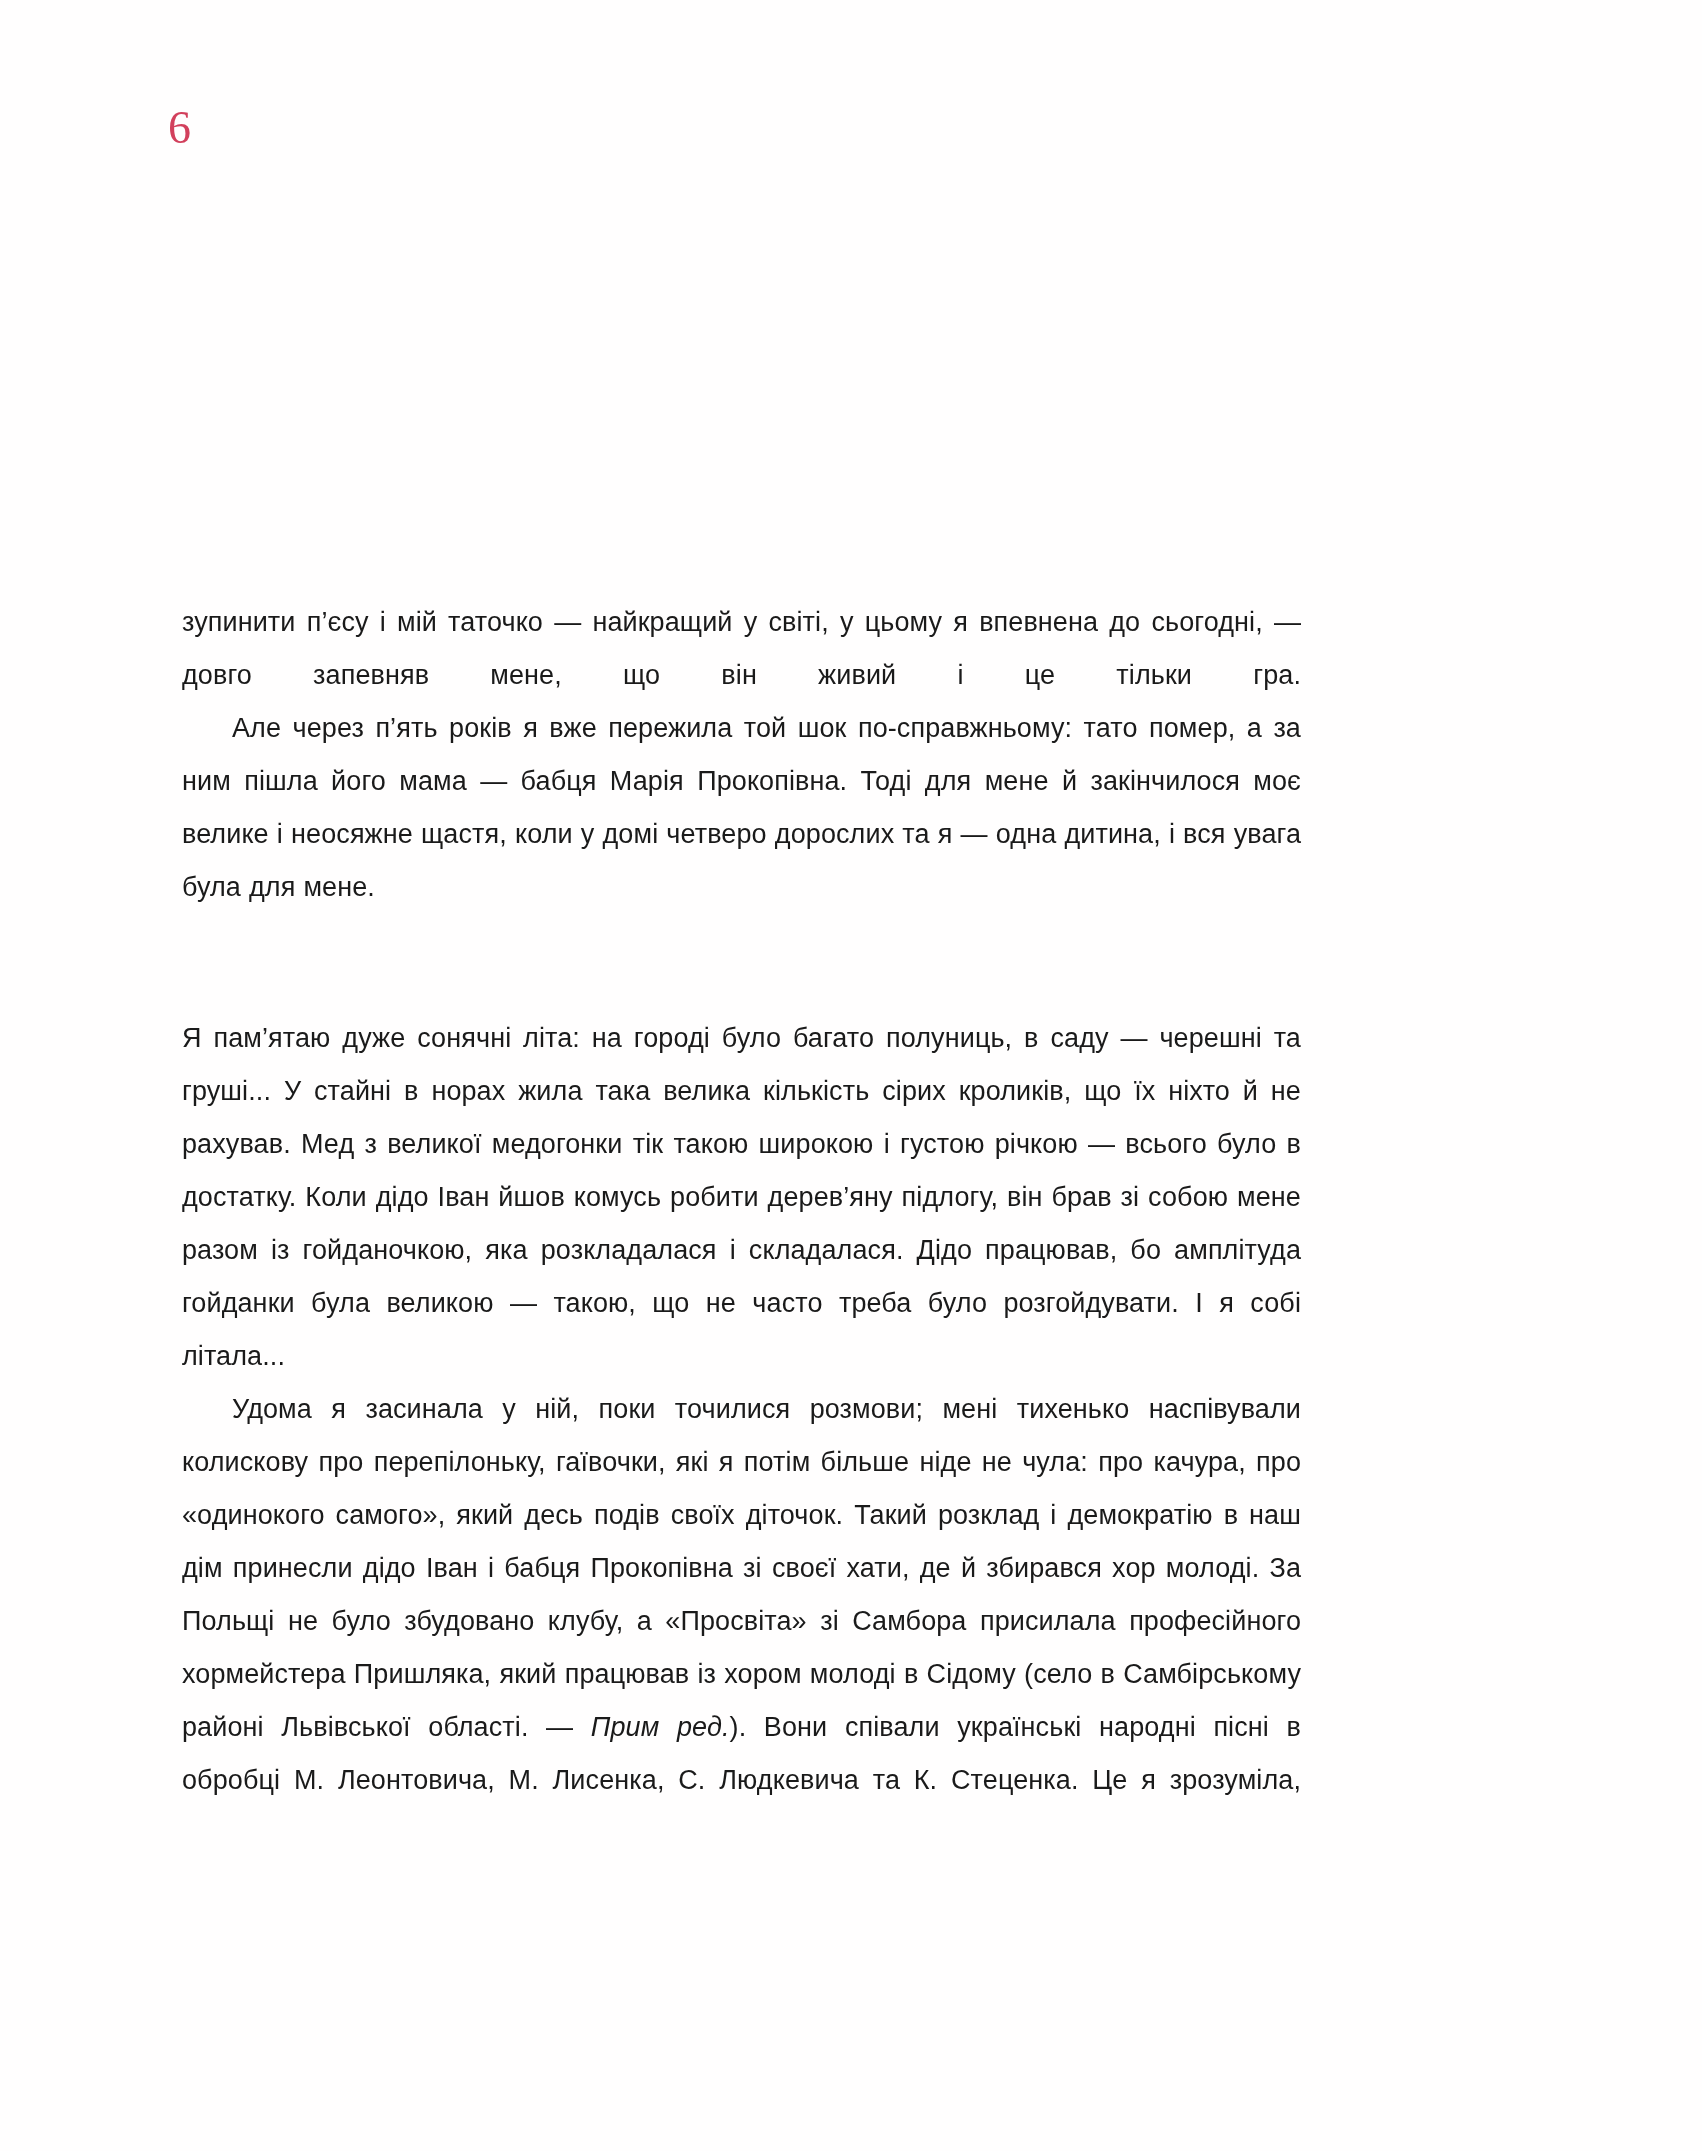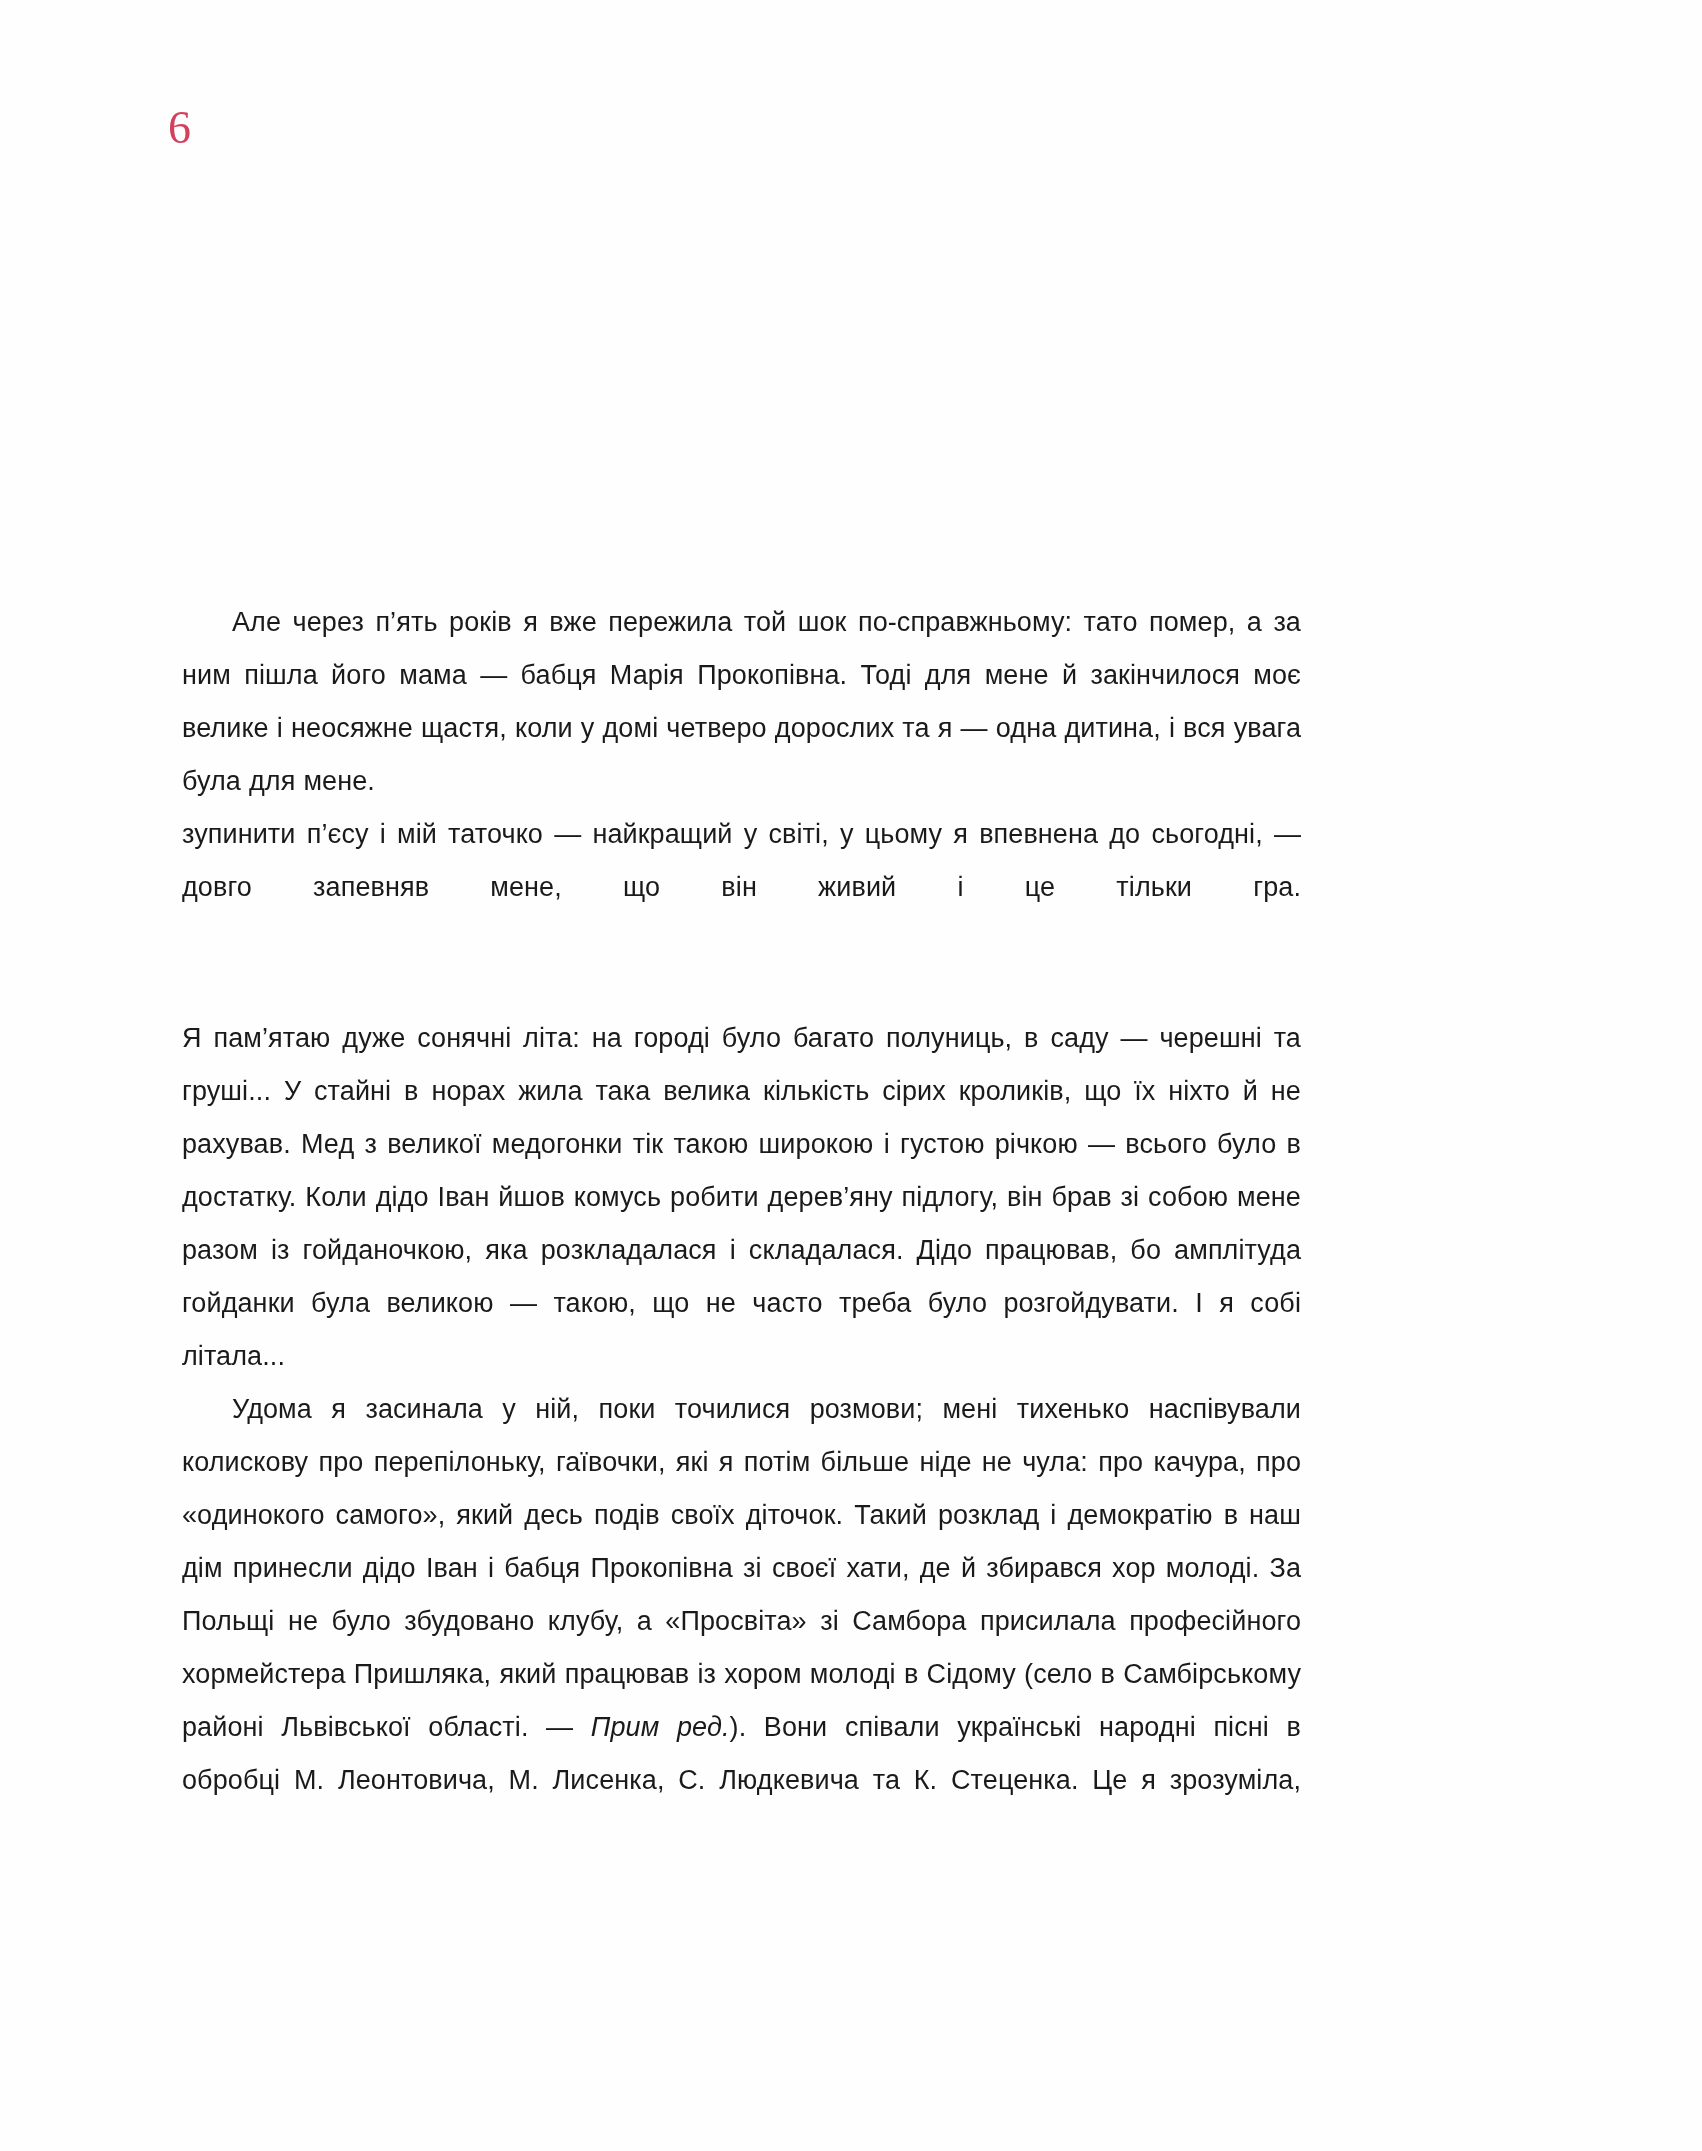--- a/index.html
+++ b/index.html
@@ -66,22 +66,22 @@
 </head>
 <body>
 
 <div class="page">
 
   <div class="folio">6</div>
 
   <div class="textcolumn">
 
     <div class="block">
+      <p class="para lastjustify">зупинити п’єсу і мій таточко — найкращий у світі, у цьому я впевнена до сьогодні, — довго запевняв мене, що він живий і це тільки гра.</p>
       <p class="para indent">Але через п’ять років я вже пережила той шок по-справжньому: тато помер, а за ним пішла його мама — бабця Марія Прокопівна. Тоді для мене й закінчилося моє велике і неосяжне щастя, коли у домі четверо дорослих та я — одна дитина, і вся увага була для мене.</p>
-      <p class="para lastjustify">зупинити п’єсу і мій таточко — найкращий у світі, у цьому я впевнена до сьогодні, — довго запевняв мене, що він живий і це тільки гра.</p>
     </div>
 
     <div class="block">
       <p class="para">Я пам’ятаю дуже сонячні літа: на городі було багато полуниць, в саду — черешні та груші... У стайні в норах жила така велика кількість сірих кроликів, що їх ніхто й не рахував. Мед з великої медогонки тік такою широкою і густою річкою — всього було в достатку. Коли дідо Іван йшов комусь робити дерев’яну підлогу, він брав зі собою мене разом із гойданочкою, яка розкладалася і складалася. Дідо працював, бо амплітуда гойданки була великою — такою, що не часто треба було розгойдувати. І я собі літала...</p>
       <p class="para indent lastjustify">
         <span>Удома я засинала у ній, поки точилися розмови; мені тихенько наспівували колискову про перепілоньку, гаївочки, які я потім більше ніде не чула: про качура, про «одинокого самого», який десь подів своїх діточок. Такий розклад і демократію в наш дім принесли дідо Іван і бабця Прокопівна зі своєї хати, де й збирався хор молоді. За Польщі не було збудовано клубу, а «Просвіта» зі Самбора присилала професійного хормейстера Пришляка, який працював із хором молоді в Сідому (село в Самбірському районі Львівської області. — </span><em class="ital">Прим ред.</em><span>). Вони співали українські народні пісні в обробці М. Леонтовича, М. Лисенка, С. Людкевича та К. Стеценка. Це я зрозуміла,</span>
       </p>
     </div>
 
   </div>

